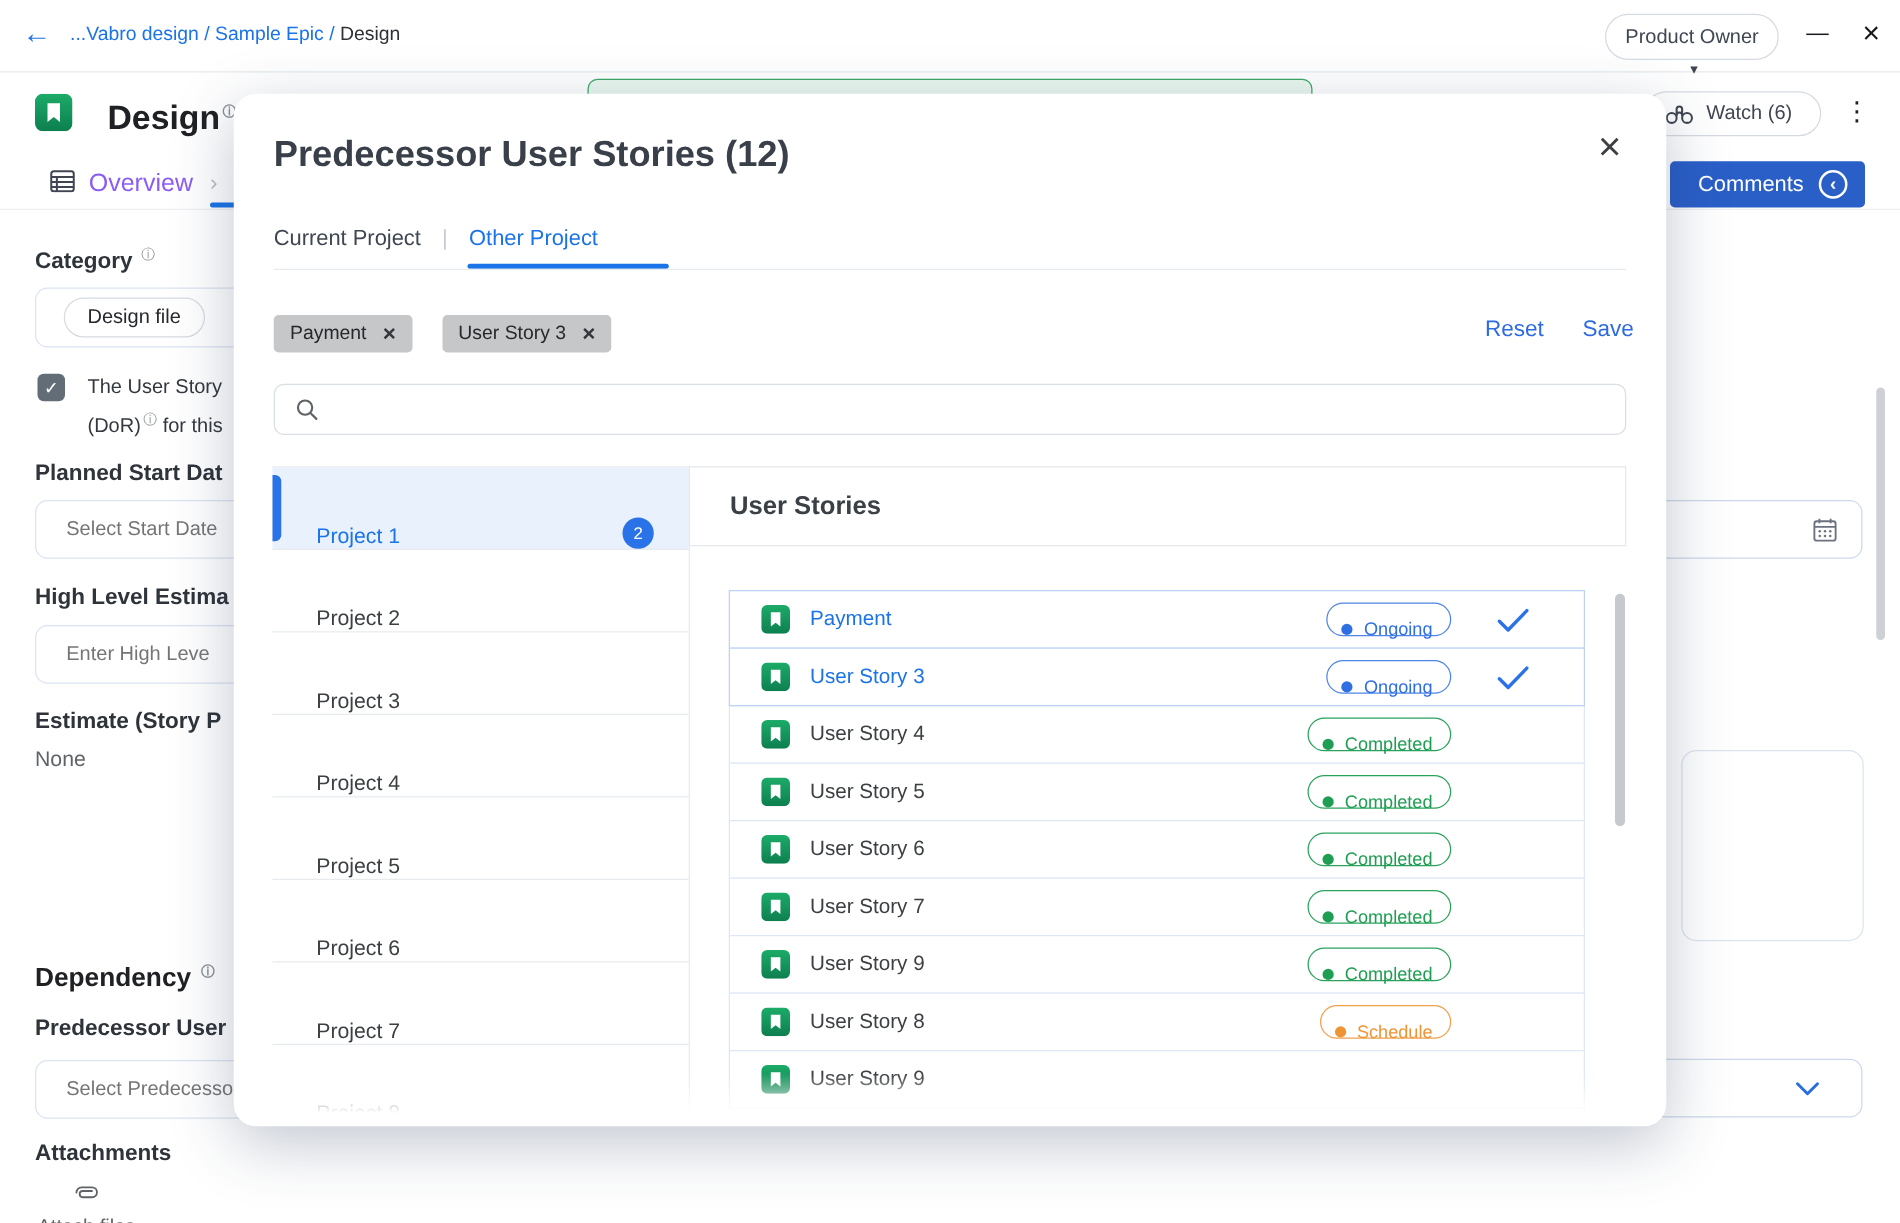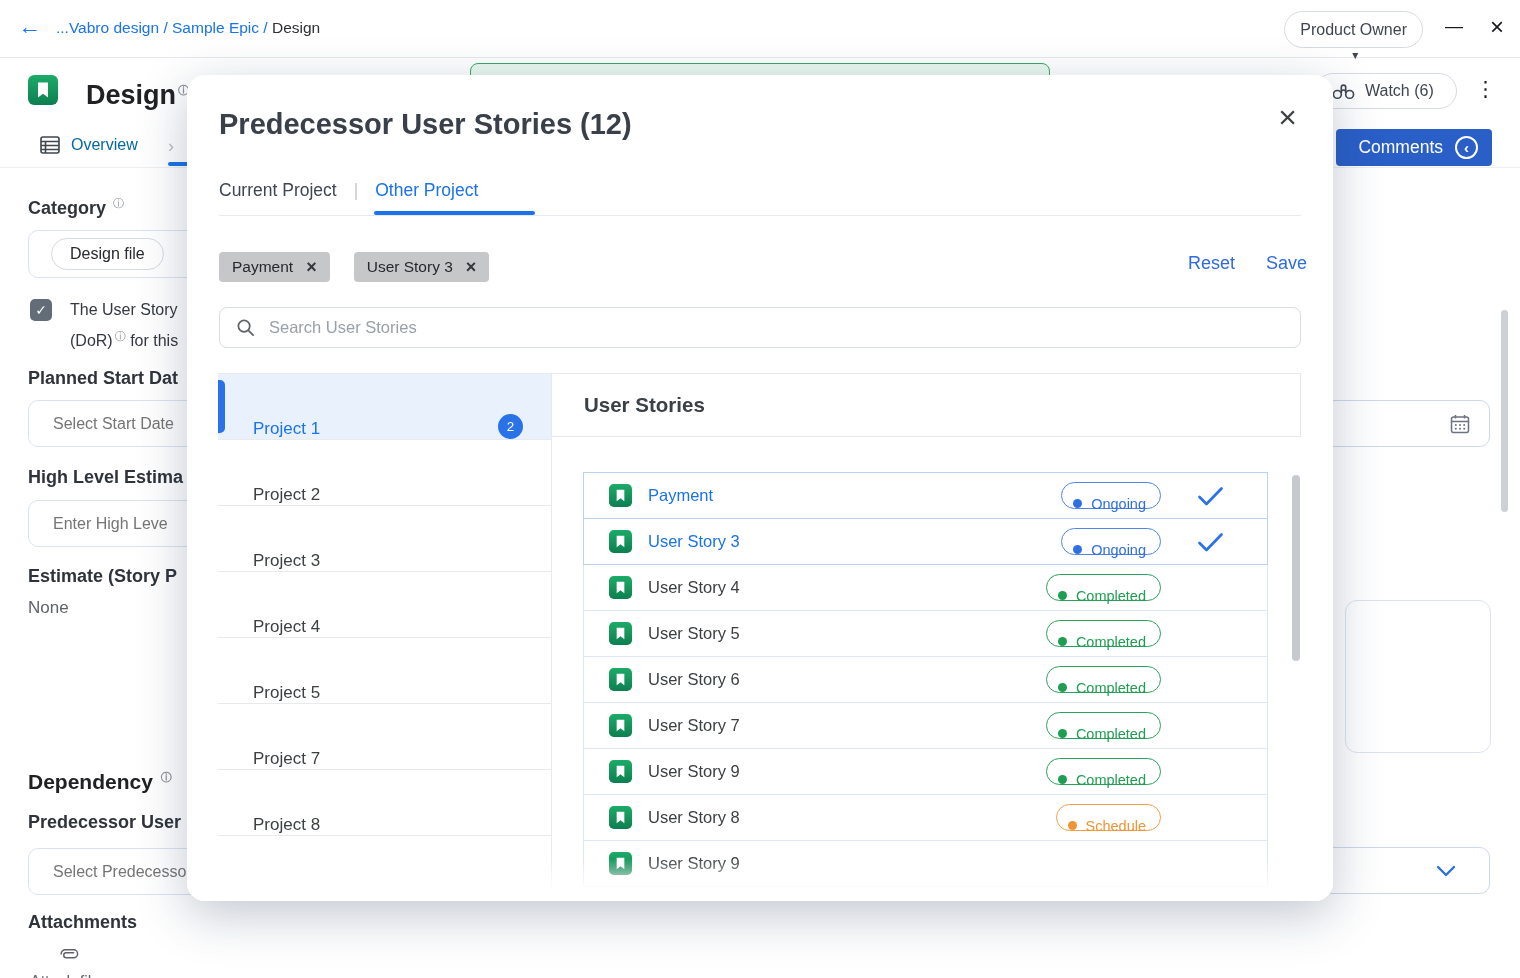--- a/index.html
+++ b/index.html
@@ -20,21 +20,21 @@
   .win-min { position:absolute; right:57px; top:16px; font-size:18px; color:#16181b; cursor:pointer; }
   .win-close { position:absolute; right:16px; top:13px; font-size:24px; color:#16181b; cursor:pointer; }
 
   
   .bg-layer { position:absolute; inset:0; z-index:1; }
   .hairline { position:absolute; left:0; right:0; top:167px; height:1px; background:#eef0f3; }
   .design-head { position:absolute; left:28px; top:75px; display:flex; align-items:flex-start; gap:28px; }
   .design-title { font-size:27px; font-weight:700; color:#202124; line-height:30px; }
   .sup-info { font-size:11px; color:#8a9096; vertical-align:super; margin-left:2px; }
   .overview-tab { position:absolute; left:40px; top:136px; display:flex; align-items:flex-start; gap:11px;
-    font-size:16px; color:#0369a1; cursor:pointer; }
+    font-size:20px; color:#8b5cf6; cursor:pointer; }
   .tab-chevron { position:absolute; left:168px; top:136px; font-size:18px; color:#b9bec4; }
   .active-underline { position:absolute; left:168px; top:162px; width:60px; height:4px;
     background:#1a73e8; border-radius:2px; }
 
   .field-label { position:absolute; left:28px; font-size:18px; font-weight:600; color:#2f343b; }
   .field-label .sup-info { font-weight:400; }
   .bg-input { position:absolute; left:28px; width:260px; height:47px; border:1px solid #dbe3f2;
     border-radius:10px; background:#fff; font-size:16px; color:#8b939e; padding:0 0 0 24px;
     font-family:"Liberation Sans", sans-serif; outline:none; }
   .cat-box { position:absolute; left:28px; top:230px; width:260px; height:48px;
@@ -278,21 +278,20 @@
   <div class="modal-links">
     <span class="mlink">Reset</span>
     <span class="mlink">Save</span>
   </div>
 
   <div class="search-box">
     <svg width="19" height="19" viewBox="0 0 20 20" fill="none" stroke="#5f6368" stroke-width="1.8" stroke-linecap="round">
         <circle cx="8.5" cy="8.5" r="6"></circle>
         <path d="M13.2 13.2L18 18"></path>
       </svg>
-    <input class="search-input" placeholder="Search User Stories" style="">
   </div>
 
   <div class="pane-divider"></div>
   <div class="project-list">
       <div class="project-row selected">
         <span class="sel-bar"></span>
         <span>Project 1</span>
         <span class="proj-badge">2</span>
       </div>
       <div class="project-row">
@@ -301,20 +300,23 @@
       <div class="project-row">
         <span>Project 3</span>
       </div>
       <div class="project-row">
         <span>Project 4</span>
       </div>
       <div class="project-row">
         <span>Project 5</span>
       </div>
       <div class="project-row">
+        <span>Project 6</span>
+      </div>
+      <div class="project-row">
         <span>Project 7</span>
       </div>
       <div class="project-row">
         <span>Project 8</span>
       </div>
     </div>
 
   <div class="stories-header">User Stories</div>
   <div class="story-list">
       <div class="story-row checked">

